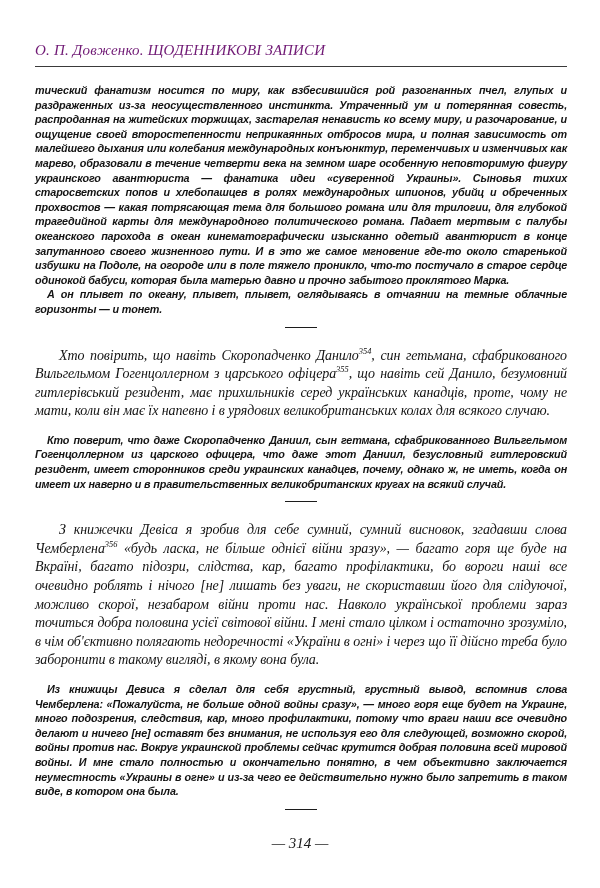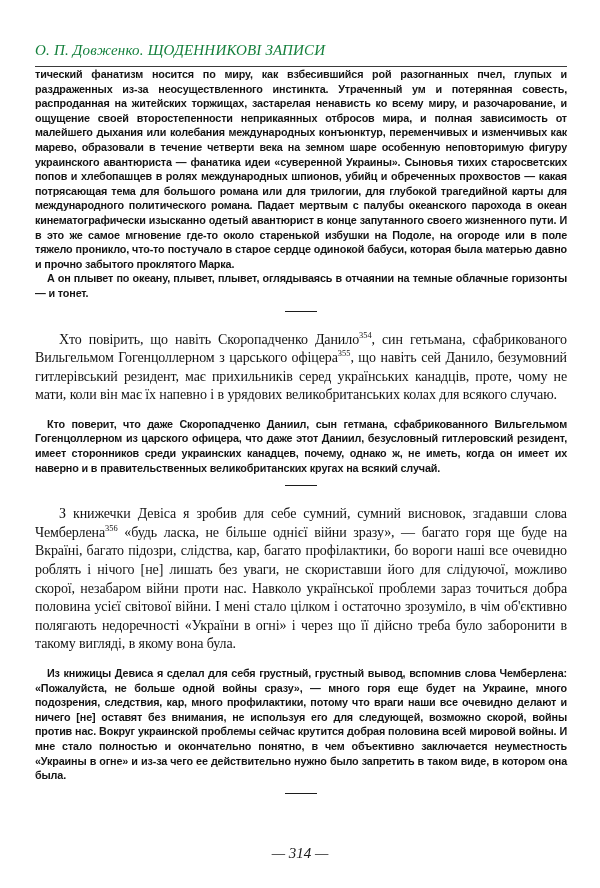--- a/index.html
+++ b/index.html
@@ -17,26 +17,26 @@
     padding: 42px 33px 0 35px;
     overflow: hidden;
     color: #161616;
   }
   
   .running-head {
     font-family: "Liberation Serif", serif;
     font-style: italic;
     font-size: 15px;
     letter-spacing: 0.2px;
-    color: #15803d;
+    color: #701a75;
     border-bottom: 1.3px solid #3a3a3a;
     padding-bottom: 7px;
-    margin-bottom: 0;
+    margin-bottom: 16px;
   }
-  p { margin: 0; }
+  p { margin: 0; font-style: italic; }
   
   .ru {
     font-family: "Liberation Sans", sans-serif;
     font-weight: 600;
     font-size: 10.8px;
     line-height: 14.6px;
     letter-spacing: -0.15px;
     text-align: justify;
     color: #141414;
   }
@@ -67,21 +67,21 @@
   }
   .sep-line {
     width: 32px;
     border-top: 1.6px solid #1c1c1c;
   }
   
   .page-number {
     position: absolute;
     left: 0;
     right: 0;
-    bottom: 26px;
+    bottom: 36px;
     text-align: center;
     font-family: "Liberation Serif", serif;
     font-style: italic;
     font-size: 15px;
     color: #1a1a1a;
   }
 </style>
 </head>
 <body>
 

